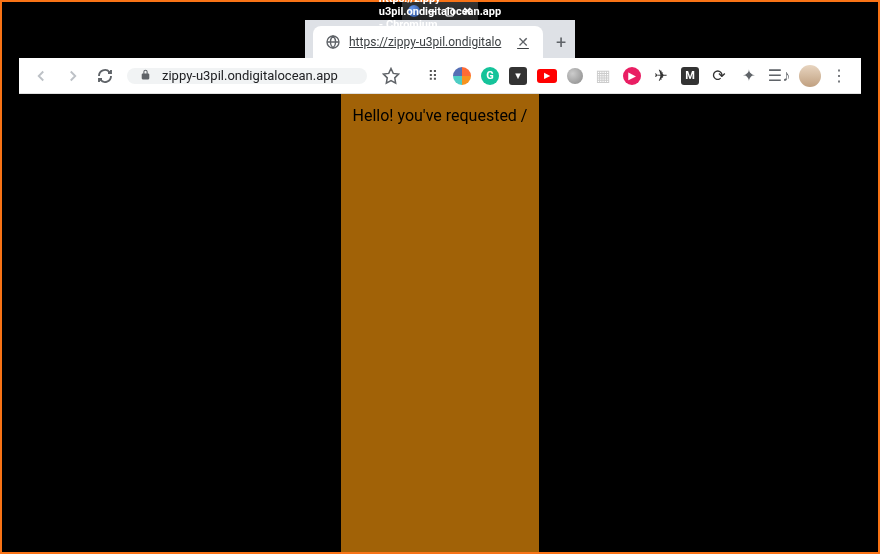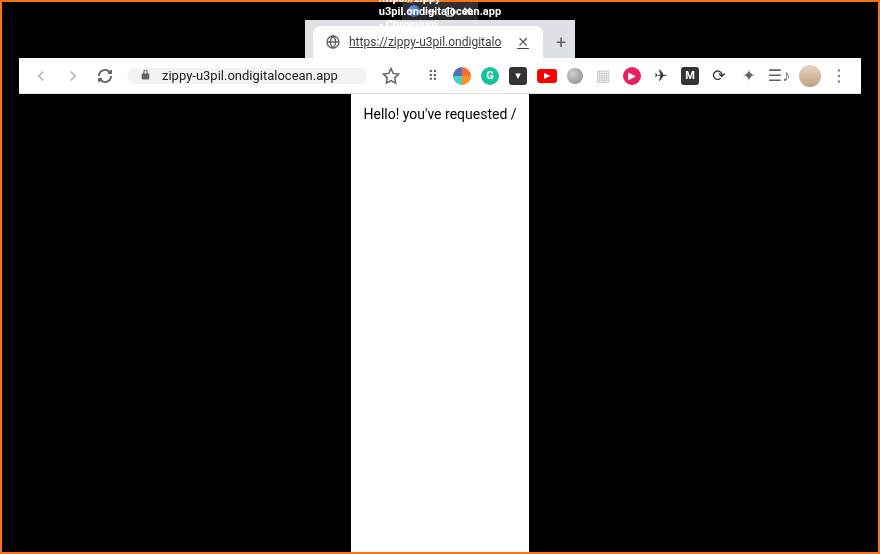--- a/index.html
+++ b/index.html
@@ -298,24 +298,24 @@
       display: flex;
       align-items: center;
       justify-content: center;
       color: #5f6368;
       cursor: pointer;
       font-size: 16px;
     }
 
     .content {
       flex: 1;
-      background: #ffffff;
+      background: #a16207;
       padding: 12px;
       font-family: monospace;
-      font-size: 14px;
+      font-size: 16px;
       color: #000;
     }
   </style>
 </head>
 <body>
 
 <div class="window">
 
   <div class="title-bar">
     <div class="title-bar-icon"></div>

